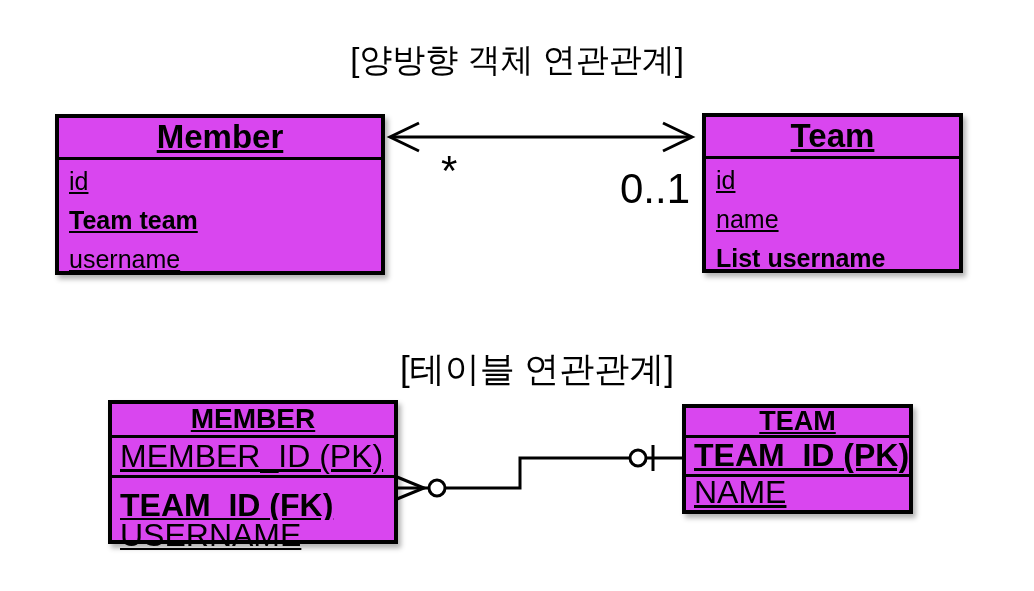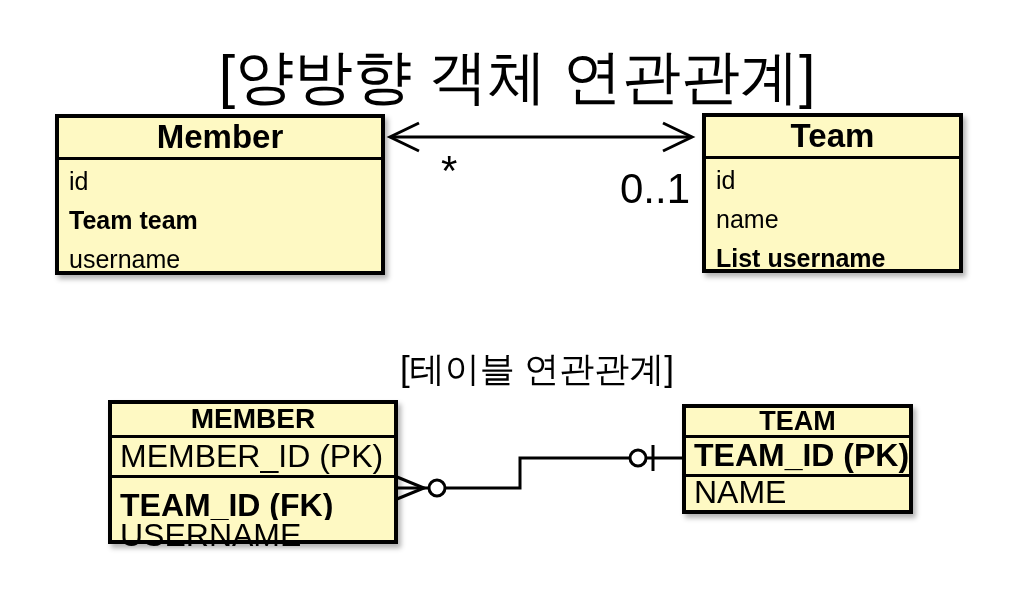--- a/index.html
+++ b/index.html
@@ -13,29 +13,30 @@
     overflow: hidden;
   }
   .title {
     position: absolute;
     left: 0;
     width: 1034px;
     text-align: center;
     font-weight: 400;
     white-space: nowrap;
   }
-  .t1 { top: 38px; font-size: 59px; }
+  .t1 { top: 38px; font-size: 33px; }
   .t2 { top: 346px; font-size: 35px; padding-left: 20px; }
 
   .box {
     position: absolute;
-    background: #fef9c3;
+    background: #d946ef;
     border: 4px solid #000000;
     box-sizing: border-box;
     box-shadow: 3px 4px 5px rgba(0,0,0,0.30);
+    text-decoration: underline;
   }
   .box-header {
     border-bottom: 3px solid #000000;
     font-weight: bold;
     text-align: center;
     overflow: hidden;
     white-space: nowrap;
   }
   .bold { font-weight: bold; }
 

